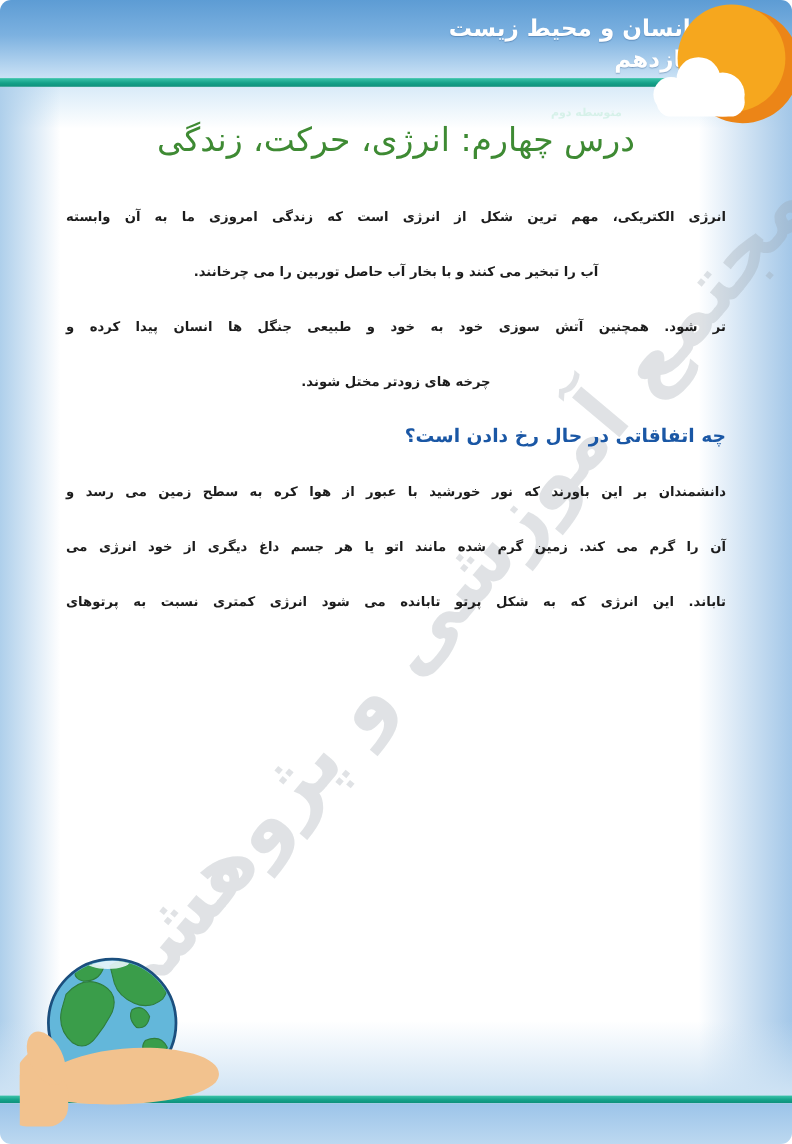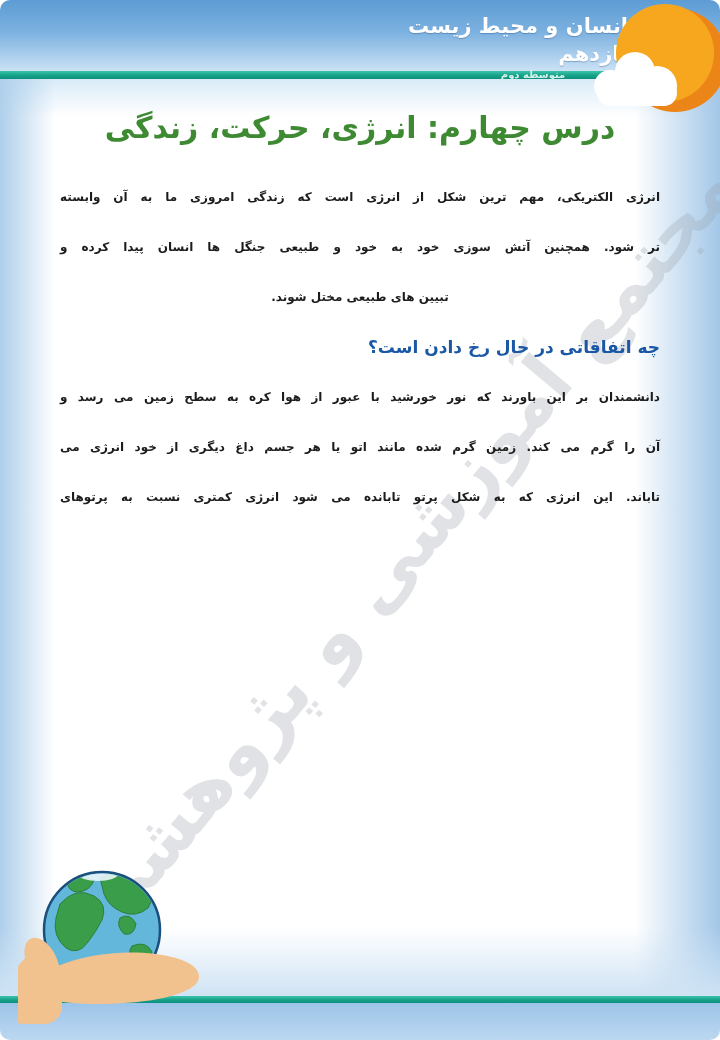--- a/index.html
+++ b/index.html
@@ -18,21 +18,21 @@
     background:linear-gradient(180deg,#3cc4ab 0%,#14a289 55%,#0e8f7b 100%);
   }
   .header-fade {
     position:absolute; top:79px; left:0; width:720px; height:38px;
     background:linear-gradient(180deg,#d9ebf8 0%,rgba(255,255,255,0) 100%);
   }
   .brand { position:absolute; top:12px; right:92px; width:260px; text-align:right; direction:rtl; z-index:5; }
   .brand-title { color:#ffffff; font-size:21px; font-weight:bold; letter-spacing:1px; line-height:28px;
                  text-shadow:0 1px 1px rgba(30,70,120,.35); }
   .brand-subtitle { color:#d6f1e9; font-size:10px; font-weight:bold; letter-spacing:2px;
-                    text-align:center; padding-left:70px; line-height:14px; }
+                    text-align:center; padding-left:70px; line-height:14px;margin-top:28px; }
   .sun-logo { position:absolute; top:0; left:585px; z-index:6; }
   
   .edge-left  { position:absolute; top:79px; left:0; width:55px; height:917px; z-index:0;
                 background:linear-gradient(90deg,#aecfeb 0%,rgba(255,255,255,0) 100%); }
   .edge-right { position:absolute; top:79px; right:0; width:85px; height:917px; z-index:0;
                 background:linear-gradient(270deg,#a3c7e8 0%,rgba(255,255,255,0) 100%); }
   .footer-fade {
     position:absolute; top:928px; left:0; width:720px; height:68px; z-index:0;
     background:linear-gradient(180deg,rgba(255,255,255,0) 0%,#cfe3f4 100%);
   }
@@ -52,21 +52,21 @@
     pointer-events:none;
   }
   
   .content {
     position:absolute; top:172px; left:60px; width:600px; z-index:2;
     direction:rtl; color:#1c1c1c;
   }
   .lesson-title {
     position:absolute; top:98px; left:0; width:720px; z-index:2;
     direction:rtl; text-align:center;
-    color:#3e8a33; font-size:30px; font-weight:bold; line-height:60px;
+    color:#3e8a33; font-size:30px; font-weight:normal; line-height:60px;
   }
   .sec-heading {
     color:#1a57a5; font-size:17px; font-weight:bold;
     line-height:50px; text-align:right;
   }
   .t-line {
     font-size:12px; font-weight:bold; line-height:50px;
     text-align:justify; text-align-last:justify;
   }
   .t-line.end-left   { text-align-last:left; }
@@ -106,25 +106,26 @@
 
   <div class="lesson-title">درس چهارم: انرژی، حرکت، زندگی</div>
 
   <div class="content">
 
     <div>
       <div class="t-line">انرژی الکتریکی، مهم ترین شکل از انرژی است که زندگی امروزی ما به آن وابسته</div>
     </div>
 
     <div>
+      <div class="t-line end-center">آب را تبخیر می کنند و با بخار آب حاصل توربین را می چرخانند.</div>
     </div>
 
     <div>
       <div class="t-line">تر شود. همچنین آتش سوزی خود به خود و طبیعی جنگل ها انسان پیدا کرده و</div>
-      <div class="t-line end-center">تبیین های طبیعی مختل شوند.</div>
+      <div class="t-line end-center">چرخه های زودتر مختل شوند.</div>
     </div>
 
     <div class="sec-heading">چه اتفاقاتی در حال رخ دادن است؟</div>
 
     <div>
       <div class="t-line">دانشمندان بر این باورند که نور خورشید با عبور از هوا کره به سطح زمین می رسد و</div>
       <div class="t-line">آن را گرم می کند. زمین گرم شده مانند اتو یا هر جسم داغ دیگری از خود انرژی می</div>
       <div class="t-line">تاباند. این انرژی که به شکل پرتو تابانده می شود انرژی کمتری نسبت به پرتوهای</div>
 
     </div>

